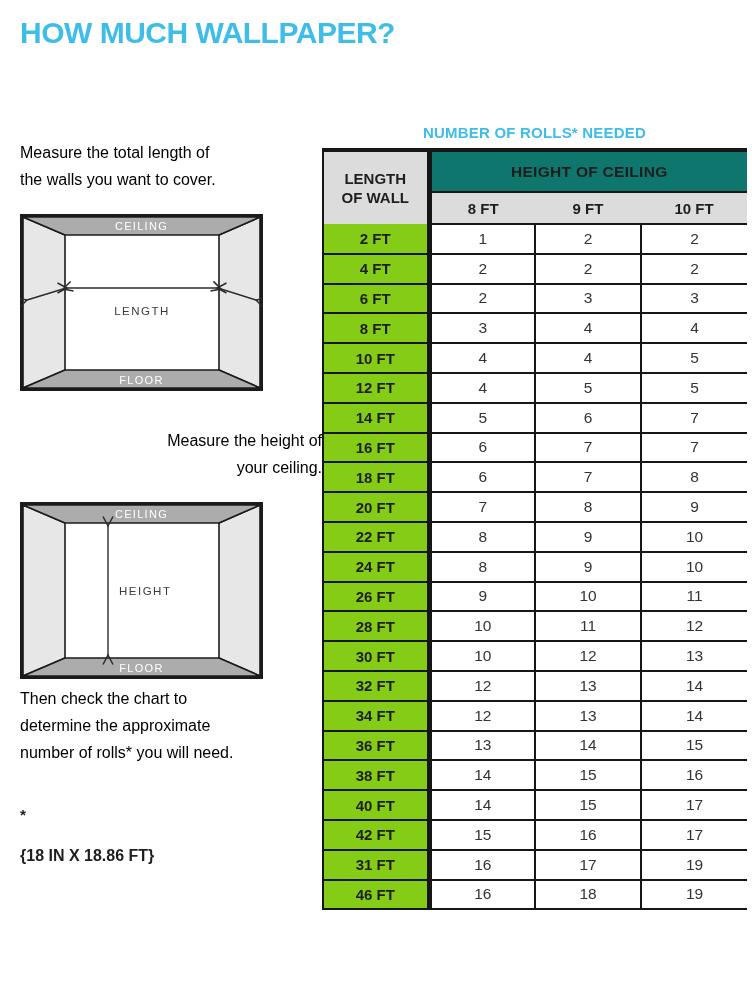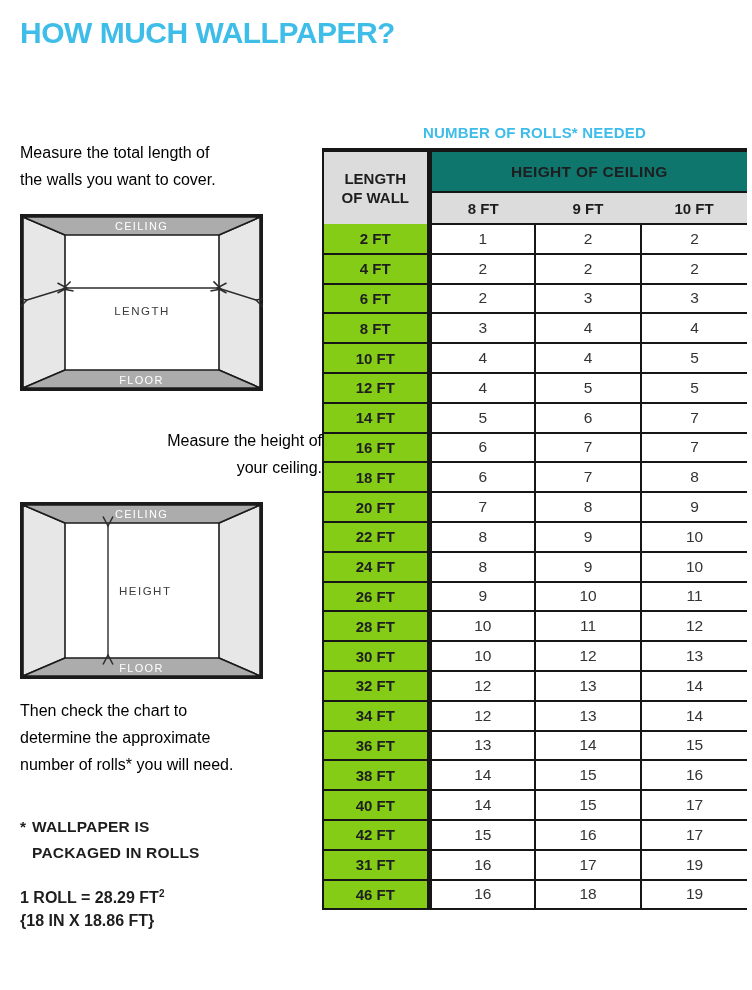--- a/index.html
+++ b/index.html
@@ -41,21 +41,21 @@
   }
   .pre { white-space: pre-line; }
   .body-text {
     font-size: 16px;
     line-height: 27px;
     color: #000000;
   }
   .step1 { margin-top: 15px; }
   .diagram { display: block; margin-top: 21px; }
   .step2 { margin-top: 36px; text-align: right; }
-  .step3 { margin-top: 18px; }
+  .step3 { margin-top: 6px; }
 
   .footnote {
     margin-top: 36px;
     display: flex;
     font-size: 15.5px;
     font-weight: bold;
     line-height: 26px;
     color: #1e1e1e;
     letter-spacing: 0.2px;
   }
@@ -202,26 +202,23 @@
         </g>
         <text x="99" y="93" text-anchor="start" class="diag-measure-label">HEIGHT</text>
       </svg>
 
       <p class="body-text pre step3">Then check the chart to
 determine the approximate
 number of rolls* you will need.</p>
 
       <div class="footnote">
         <span class="marker">*</span>
-        <span class="pre">WALLPAPER IS
-PACKAGED IN ROLLS</span>
       </div>
 
       <div class="roll-info">
-        <div><span>1 ROLL = 28.29 FT</span><sup>2</sup></div>
         <div>{18 IN X 18.86 FT}</div>
       </div>
     </div>
 
     <div class="right-col">
       <h2 class="section-heading">NUMBER OF ROLLS* NEEDED</h2>
 
       <table class="rolls-table">
         <thead>
           <tr>

